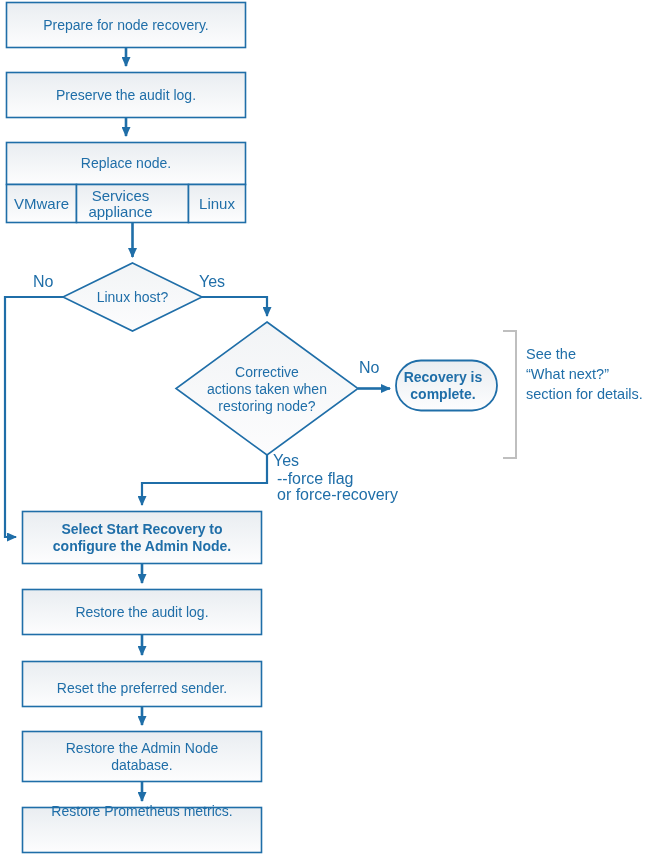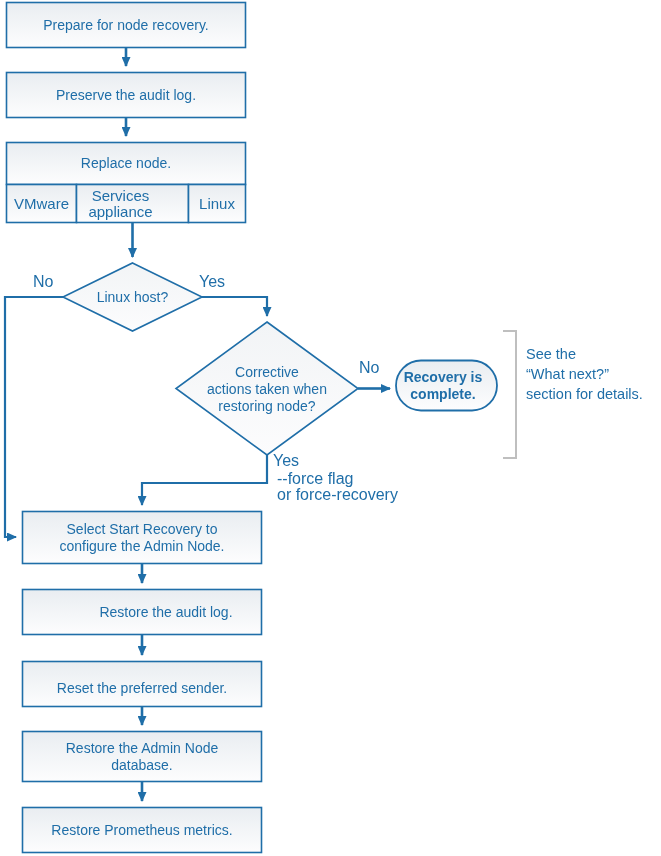--- a/index.html
+++ b/index.html
@@ -149,31 +149,31 @@
 
   <div class="node-text" style="left:63px; top:281px; width:139px; height:32px;">Linux host?</div>
 
   <div class="node-text" style="left:176px; top:360px; width:182px; height:58px;">Corrective
 actions taken when
 restoring node?</div>
 
   <div class="node-text" style="left:392px; top:360px; width:102px; height:51px;font-weight:bold;">Recovery is
 complete.</div>
 
-  <div class="node-text" style="left:22px; top:511px; width:240px; height:53px;">Select Start Recovery to
+  <div class="node-text" style="left:22px; top:511px; width:240px; height:53px;font-weight:bold;">Select Start Recovery to
 configure the Admin Node.</div>
 
-  <div class="node-text" style="left:22px; top:589px; width:240px; height:46px;padding-left:24px;">Restore the audit log.</div>
+  <div class="node-text" style="left:22px; top:589px; width:240px; height:46px;">Restore the audit log.</div>
 
   <div class="node-text" style="left:22px; top:661px; width:240px; height:54px;">Reset the preferred sender.</div>
 
   <div class="node-text" style="left:22px; top:731px; width:240px; height:51px;">Restore the Admin Node
 database.</div>
 
-  <div class="node-text" style="left:22px; top:807px; width:240px; height:46px;">Restore Prometheus metrics.</div>
+  <div class="node-text" style="left:22px; top:788px; width:240px; height:46px;">Restore Prometheus metrics.</div>
 
   <div class="label-text" style="left:33px; top:274px;">No</div>
 
   <div class="label-text" style="left:199px; top:274px;">Yes</div>
 
   <div class="label-text" style="left:359px; top:360px;">No</div>
 
   <div class="label-text" style="left:273px; top:453px;">Yes</div>
 
   <div class="label-text" style="left:277px; top:471px;">--force flag

